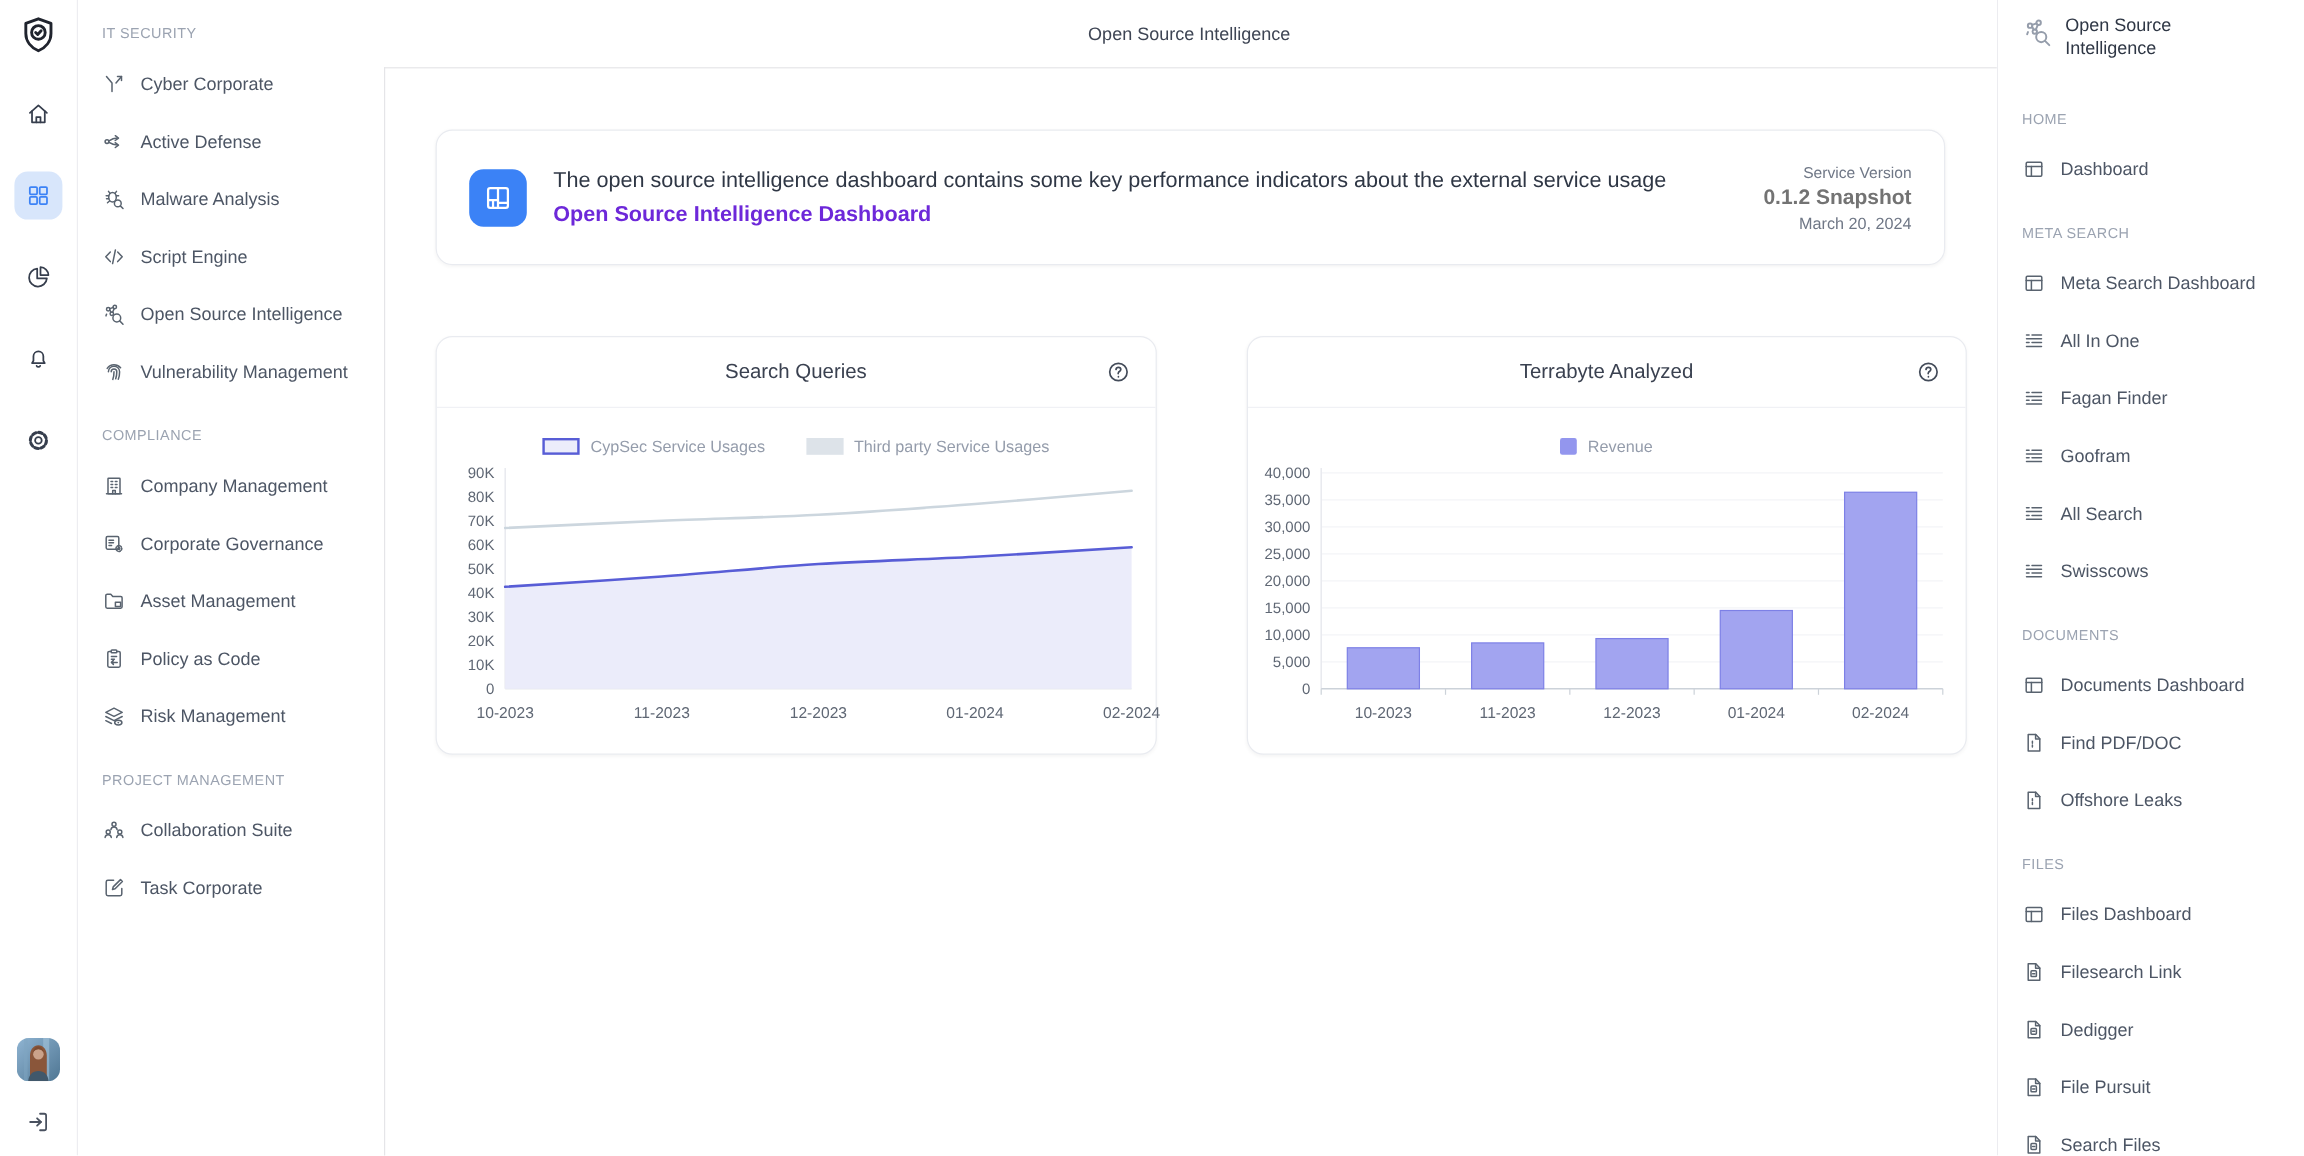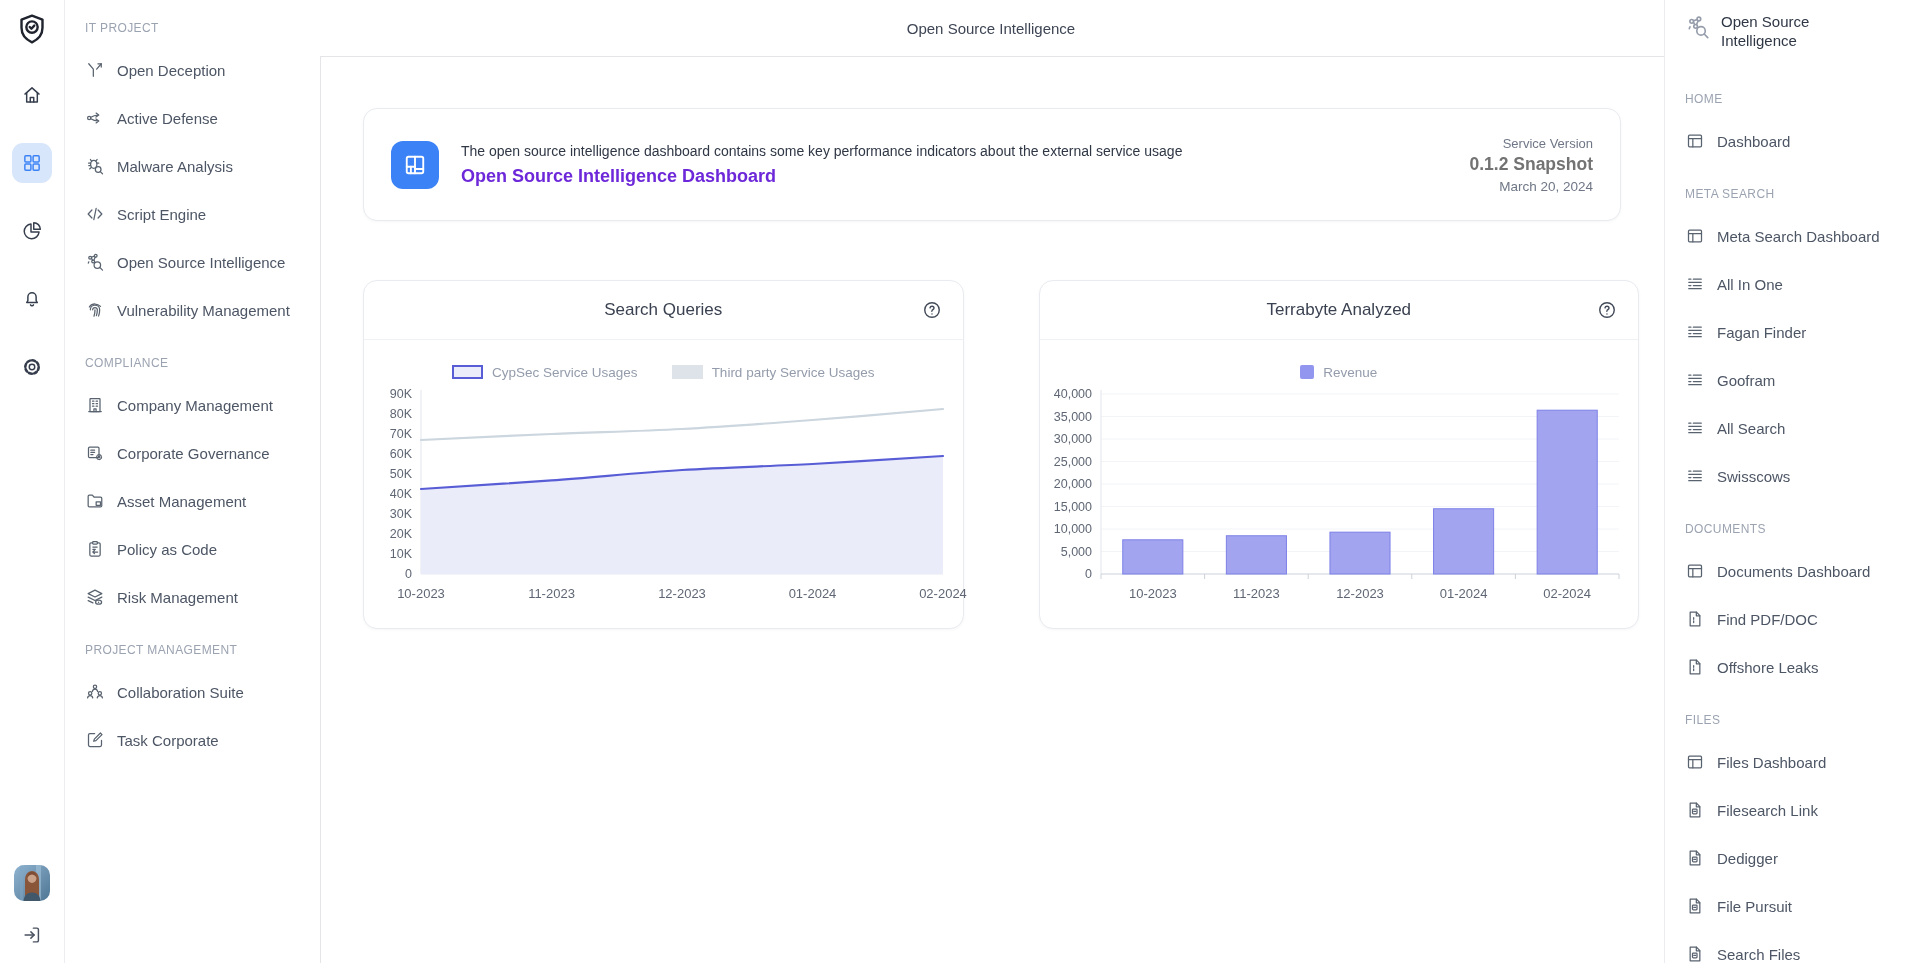--- a/index.html
+++ b/index.html
@@ -38,21 +38,21 @@
           font-size:15px; color:#3e4554; }
   .panel { position:absolute; top:56px; left:2px; right:0; bottom:-1px; background:#fff;
           border-top:1px solid #e5e5e8; border-left:1px solid #e5e5e8; }
 
   .info-card { margin:51px 43px 0 42px; height:113px; border:1px solid #e9ebf0; border-radius:14px;
           box-shadow:0 1px 3px rgba(23,28,38,.04); display:flex; align-items:center; padding:0 27px; background:#fff; }
   .ic-icon { width:48px; height:48px; border-radius:12px; background:#3b82f6; color:#fff;
           display:flex; align-items:center; justify-content:center; flex:none; }
   .ic-icon svg { width:30px; height:30px; }
   .ic-text { margin-left:22px; }
-  .ic-desc { font-size:14px; color:#2f3745; }
+  .ic-desc { font-size:18px; color:#2f3745; }
   .ic-title { font-size:18px; font-weight:700; color:#6d28d9; margin-top:7px; }
   .ic-right { margin-left:auto; text-align:right; }
   .ic-vlabel { font-size:13px; color:#6f7786; }
   .ic-version { font-size:17.5px; font-weight:700; color:#737373; margin:3px 0 4px; }
   .ic-date { font-size:13.5px; color:#6f7786; }
 
   .charts-row { display:flex; gap:75px; margin:59px 25px 0 42px;justify-content:flex-end; }
   .chart-card { flex:1; min-width:0; height:349px; border:1px solid #e9ebf0; border-radius:14px;
           box-shadow:0 1px 3px rgba(23,28,38,.04); background:#fff; }
   .cc-head { height:59px; border-bottom:1px solid #f0f1f5; display:flex; align-items:center;
@@ -154,30 +154,30 @@
         <svg viewBox="0 0 24 24" fill="none" stroke="currentColor" stroke-width="1.6" stroke-linecap="round" stroke-linejoin="round">
           <path d="M13.5 4.5h3.9A1.6 1.6 0 0 1 19 6.1v11.8a1.6 1.6 0 0 1-1.6 1.6h-3.9"></path>
           <path d="M4.5 12h9.8"></path>
           <path d="M10.8 8.6L14.3 12l-3.5 3.4"></path>
         </svg>
       </div>
   </div>
 
   <div class="nav" id="left-nav">
       <div class="nav-section">
-        <div class="sec-header">IT PROJECT</div>
+        <div class="sec-header">IT SECURITY</div>
         <div class="nav-item">
           <span class="ni">
             <svg viewBox="0 0 24 24" fill="none" stroke="currentColor" stroke-width="1.5" stroke-linecap="round" stroke-linejoin="round">
               <path d="M4.5 4.5l5.5 6.5v8.5"></path>
               <path d="M19.5 4.5L14 11"></path>
               <path d="M15.5 4.5h4v4"></path>
             </svg>
           </span>
-          <span>Open Deception</span>
+          <span>Cyber Corporate</span>
         </div>
         <div class="nav-item">
           <span class="ni">
             <svg viewBox="0 0 24 24" fill="none" stroke="currentColor" stroke-width="1.5" stroke-linecap="round" stroke-linejoin="round">
               <circle cx="5" cy="12" r="1.9"></circle>
               <path d="M7 11.2c2.6-1.7 5.3-2.6 8.4-2.7"></path>
               <path d="M13.3 6.1l3.2 2.4-3.3 2.4"></path>
               <path d="M7 12.8c2.6 1.7 5.3 2.6 8.4 2.7"></path>
               <path d="M13.3 17.9l3.2-2.4-3.3-2.4"></path>
             </svg>

